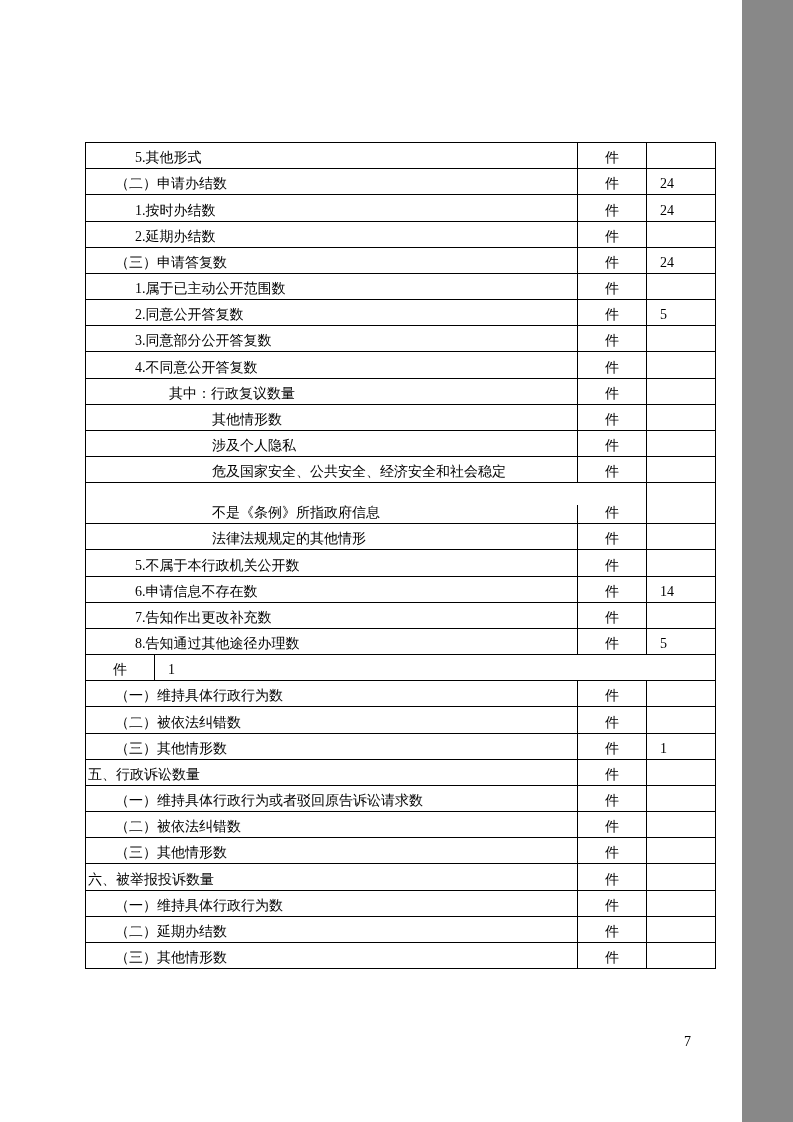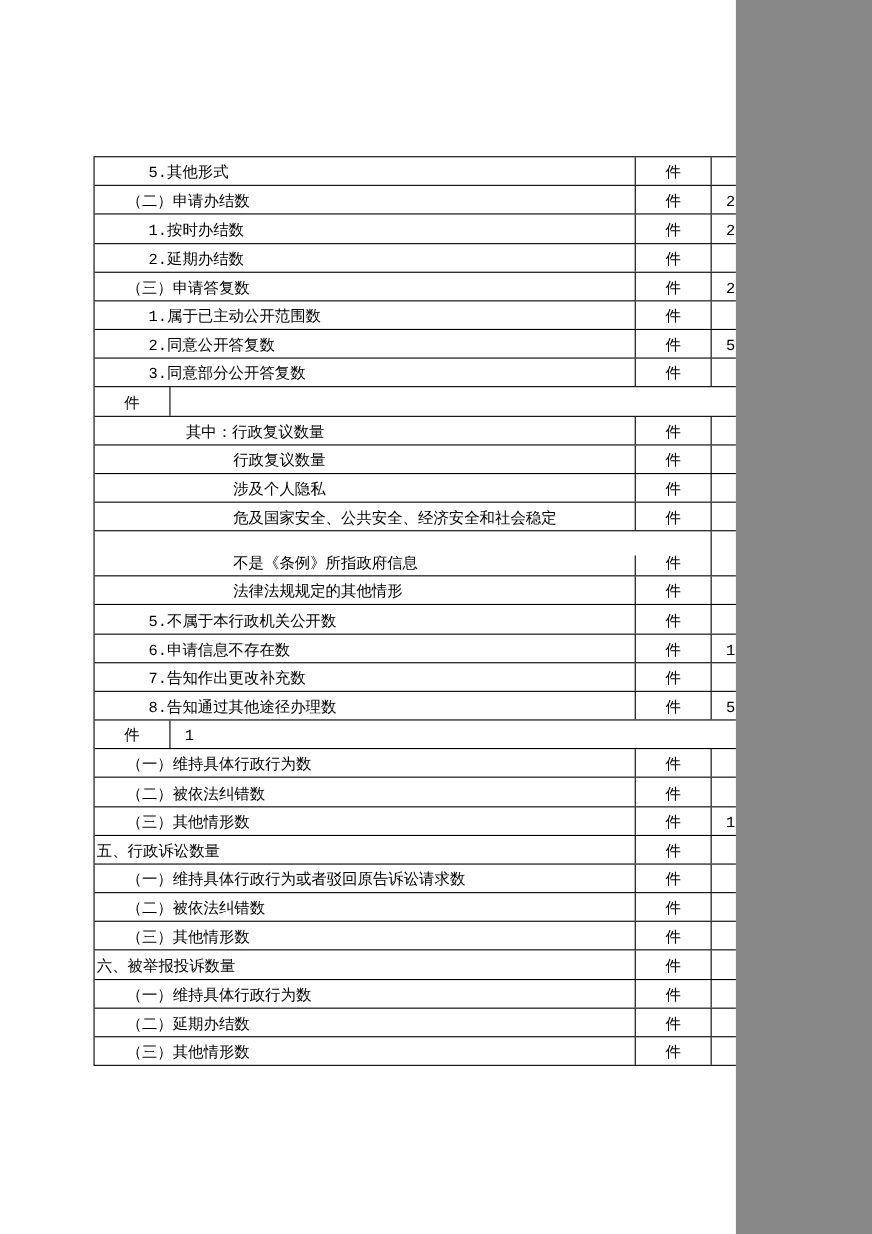--- a/index.html
+++ b/index.html
@@ -1,22 +1,22 @@
 <!DOCTYPE html>
 <html><head>
 <meta charset="utf-8">
 <style>
   html, body { margin: 0; padding: 0; }
   body { background: #888; }
   .page {
     position: relative;
-    width: 669px;
+    width: 742px;
     height: 1122px;
     background: #ffffff;
-    font-family: Liberation Mono, monospace;
+    font-family: Liberation Serif, serif;
     color: #000000;
     overflow: hidden;
   }
   .report-table {
     position: absolute;
     left: 85px;
     top: 142px;
     width: 631px;
     height: 827px;
     border: 1px solid #000000;
@@ -106,30 +106,31 @@
         <div class="c-label" style="padding-left: 49px; text-align: right;">2.同意公开答复数</div>
         <div class="c-unit">件</div>
         <div class="c-value">5</div>
       </div>
       <div class="t-row">
         <div class="c-label" style="padding-left: 49px;">3.同意部分公开答复数</div>
         <div class="c-unit">件</div>
         <div class="c-value"></div>
       </div>
       <div class="t-row">
+        <div class="c-label" style="padding-left: 49px;">4.不同意公开答复数</div>
         <div class="c-unit">件</div>
         <div class="c-value"></div>
       </div>
       <div class="t-row">
         <div class="c-label" style="padding-left: 83px;">其中：行政复议数量</div>
         <div class="c-unit">件</div>
         <div class="c-value"></div>
       </div>
       <div class="t-row">
-        <div class="c-label" style="padding-left: 126px;">行政复议数量</div>
+        <div class="c-label" style="padding-left: 126px;">其他情形数</div>
         <div class="c-unit">件</div>
         <div class="c-value"></div>
       </div>
       <div class="t-row">
         <div class="c-label" style="padding-left: 126px;">涉及个人隐私</div>
         <div class="c-unit">件</div>
         <div class="c-value"></div>
       </div>
       <div class="t-row">
         <div class="c-label" style="padding-left: 126px;">危及国家安全、公共安全、经济安全和社会稳定</div>

